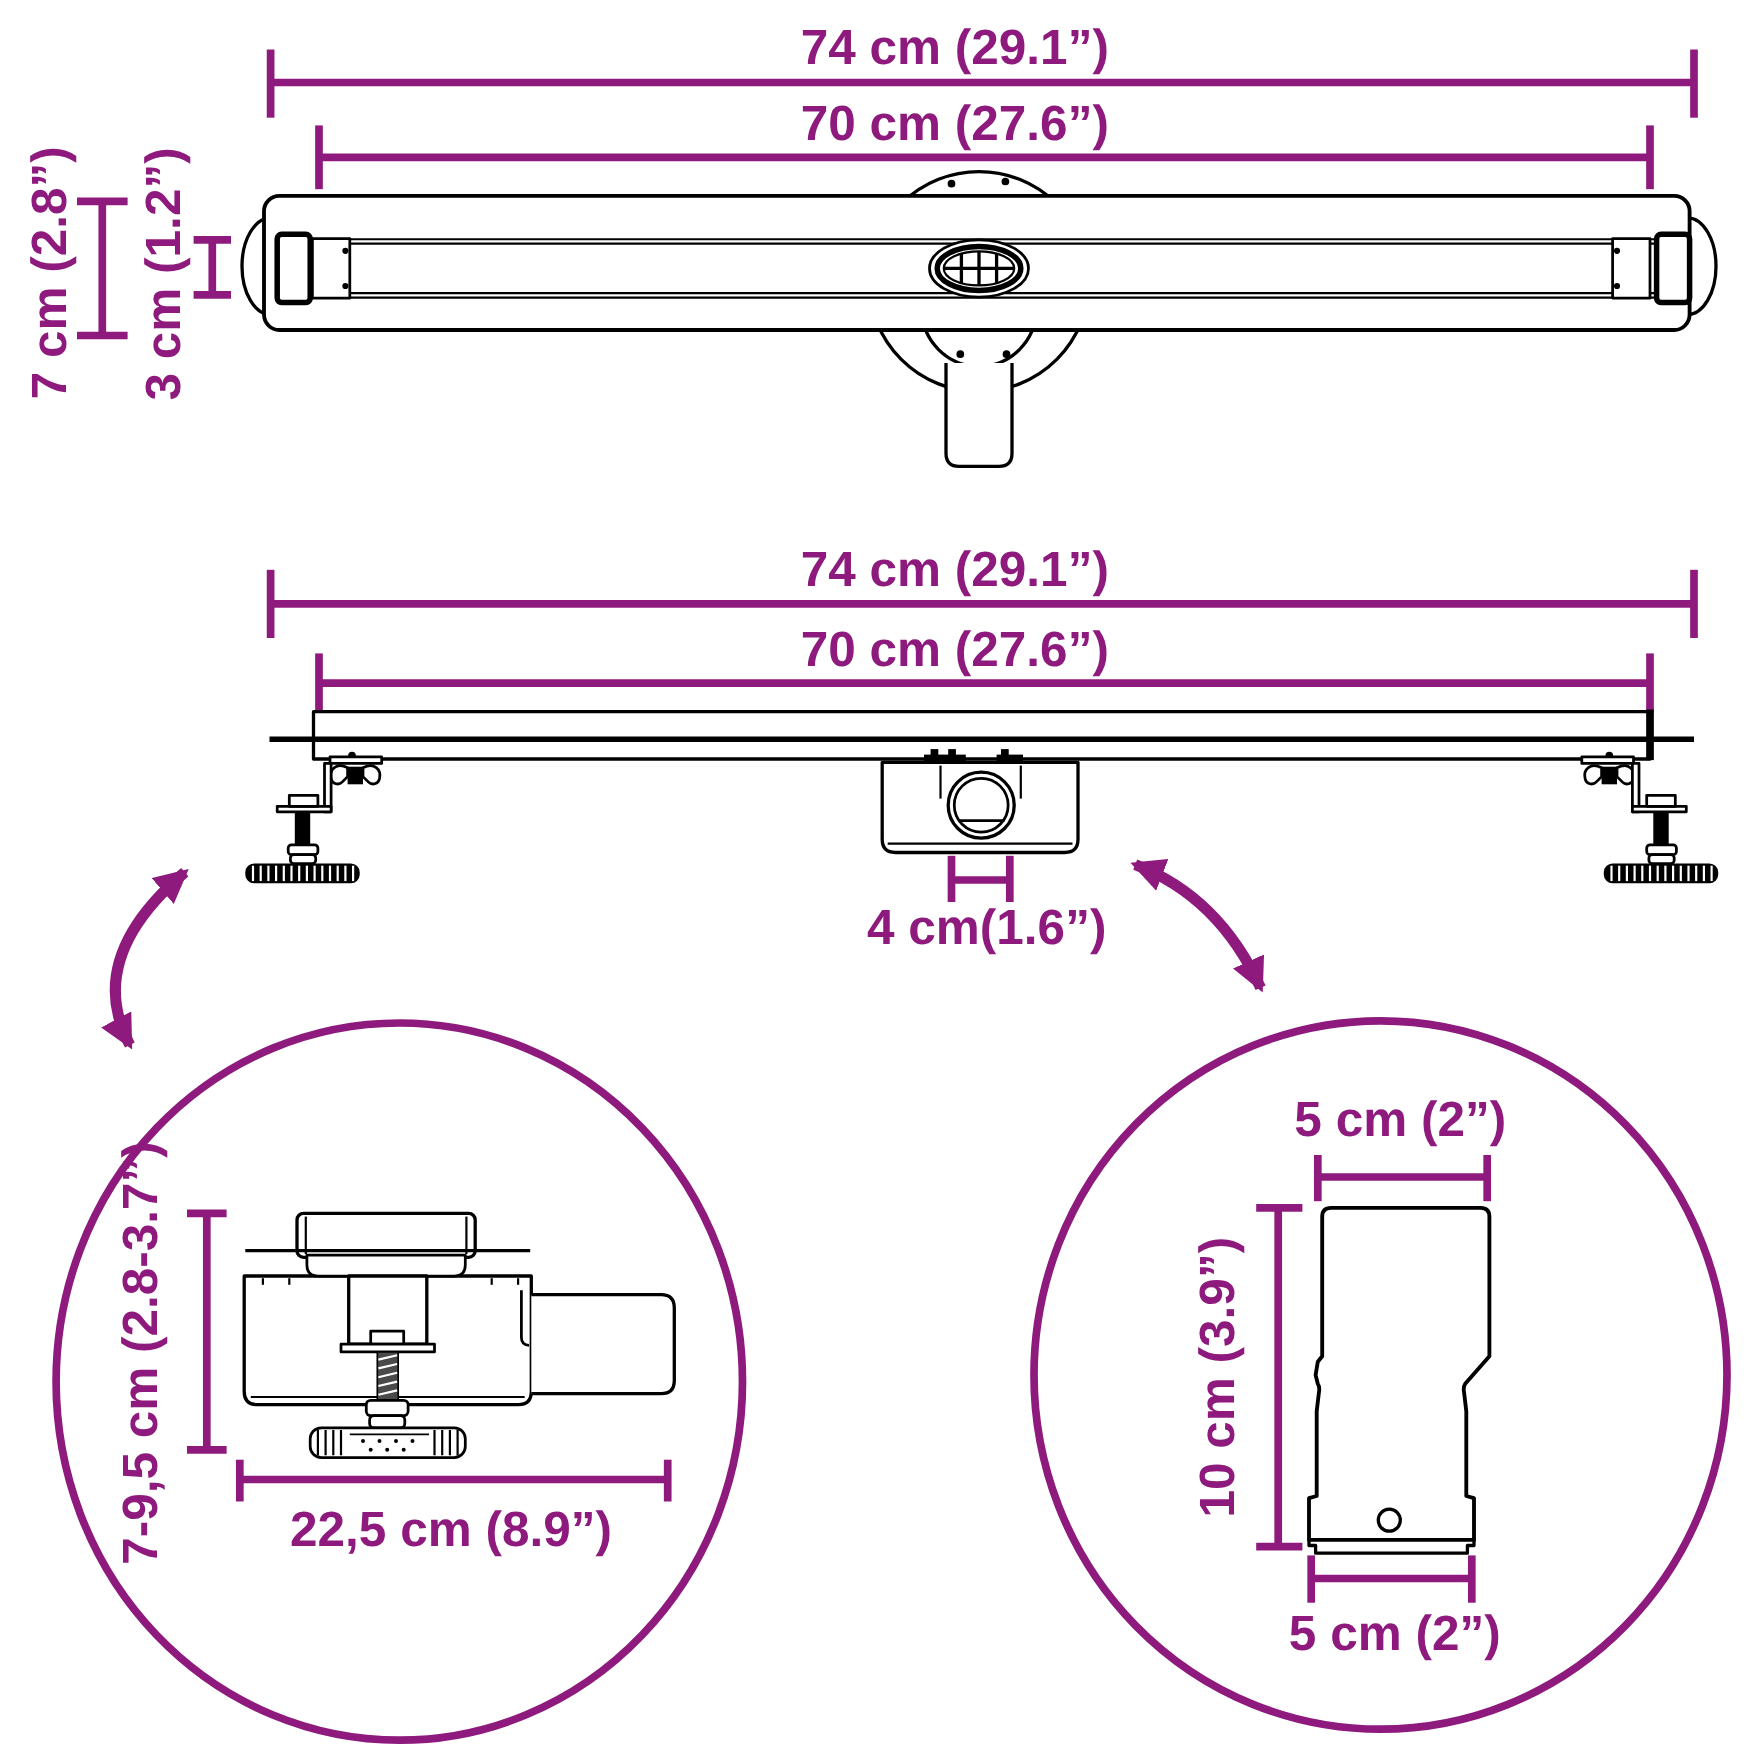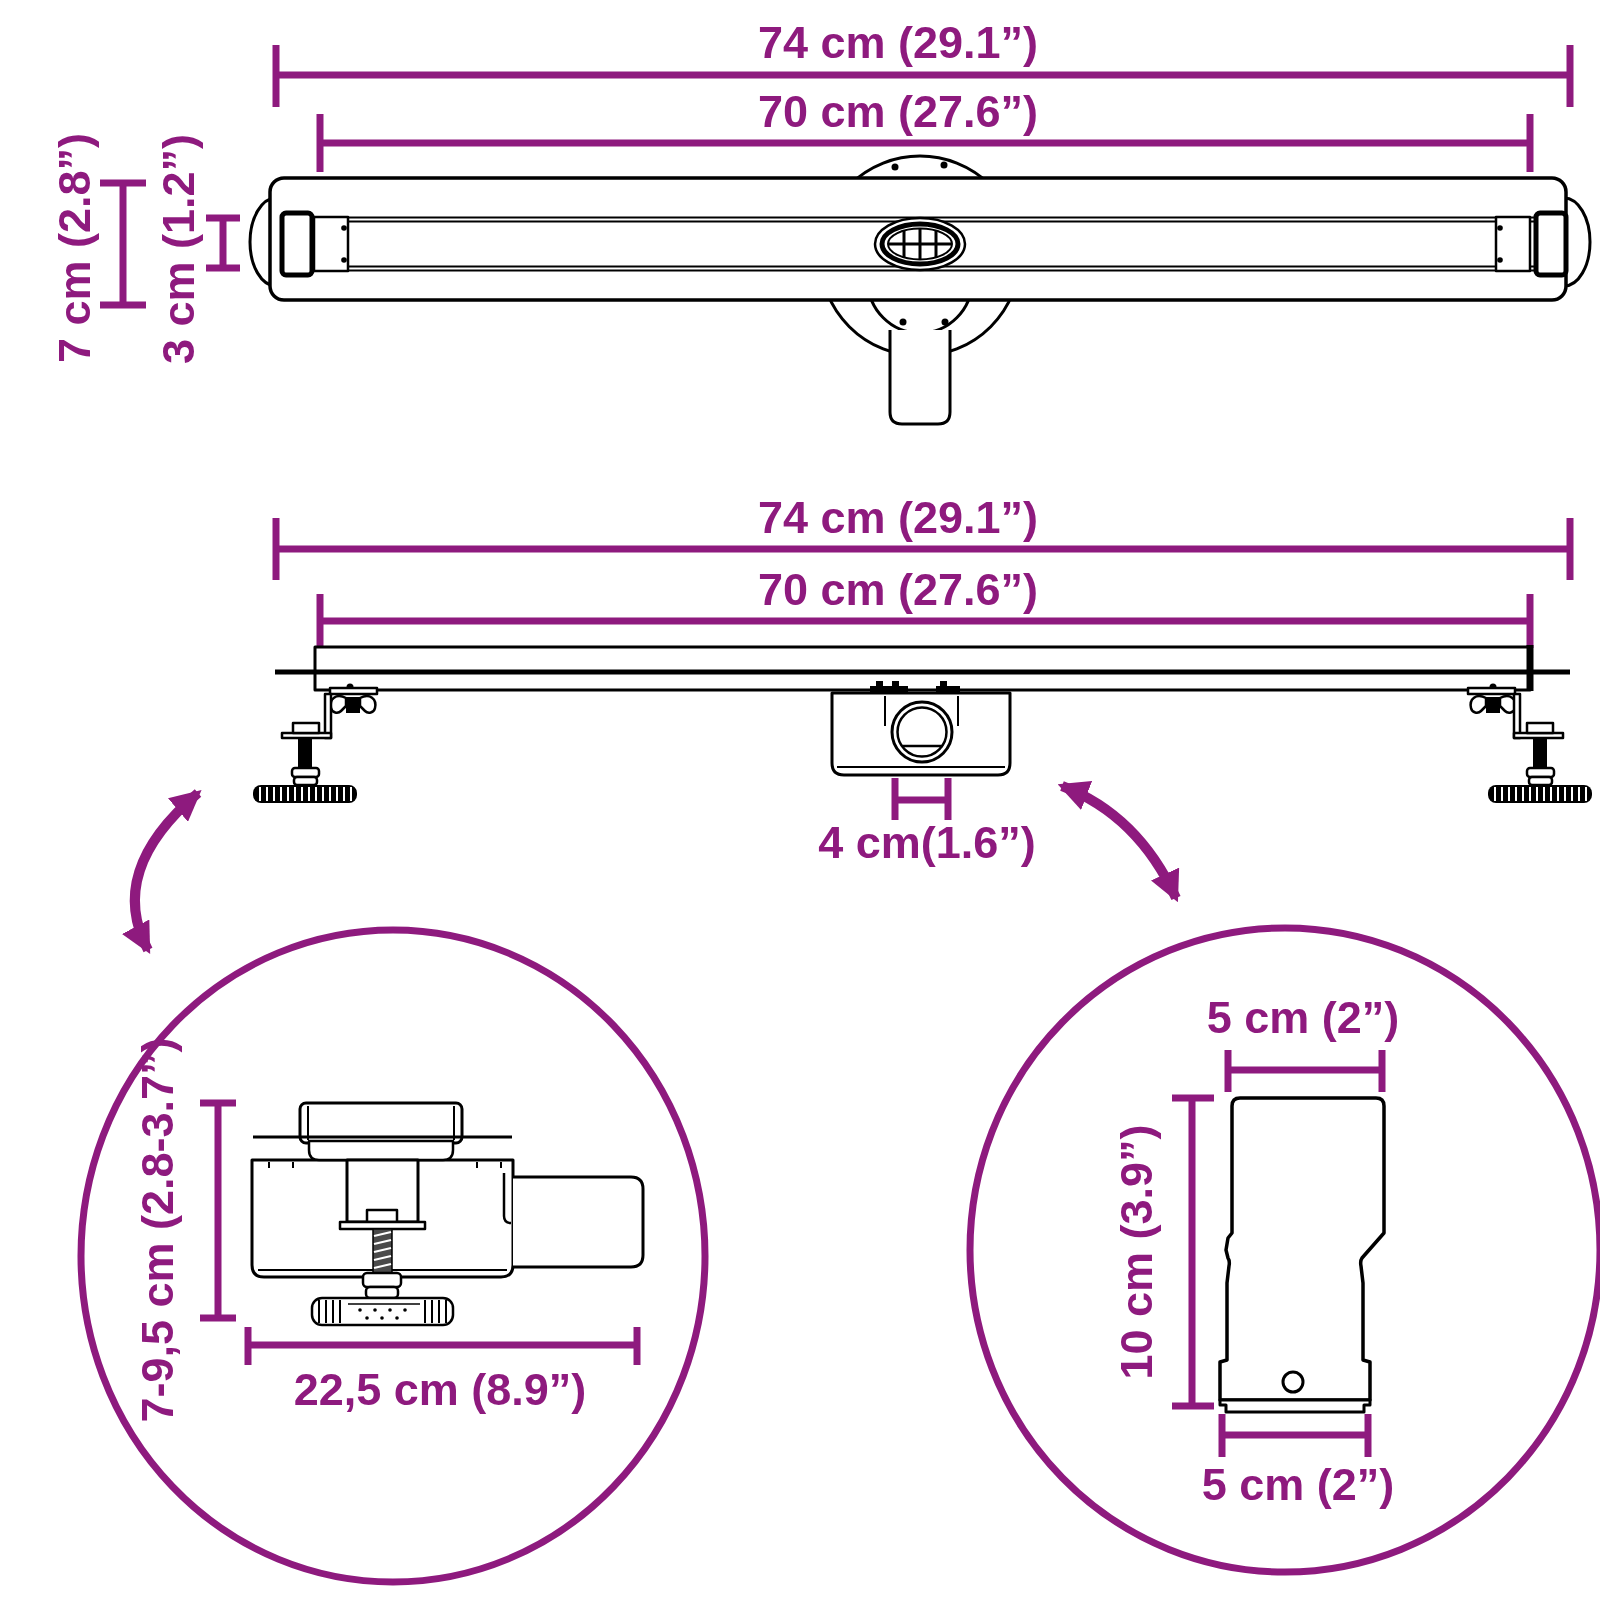--- a/index.html
+++ b/index.html
@@ -1,17 +1,17 @@
 <!DOCTYPE html>
 <html><head>
 <meta charset="utf-8">
 <style>
   :root { --accent: #8E1A7E; --ink: #000000; }
   html,body { margin:0; padding:0; background:#ffffff; }
-  .stage { width:1320px; height:1600px; position:relative; background:#fff;padding-left:30px; }
+  .stage { width:1320px; height:1600px; position:relative; background:#fff; }
   svg { font-family:"Liberation Sans","DejaVu Sans",sans-serif; font-weight:700; }
   .lbl { font-size:45px; fill:var(--accent); }
   .pd  { stroke:var(--accent); stroke-width:7; fill:none; }
   .pa  { stroke:var(--accent); stroke-width:10; fill:none; }
   .circ{ stroke:var(--accent); stroke-width:7; fill:none; }
   .k3  { stroke:var(--ink); stroke-width:3;   fill:none; stroke-linejoin:round; }
   .k35w{ stroke:var(--ink); stroke-width:3.5; fill:#fff; stroke-linejoin:round; }
   .k3w { stroke:var(--ink); stroke-width:3;   fill:#fff; stroke-linejoin:round; }
   .k25 { stroke:var(--ink); stroke-width:2.5; fill:none; }
   .k25w{ stroke:var(--ink); stroke-width:2.5; fill:#fff; stroke-linejoin:round; }

